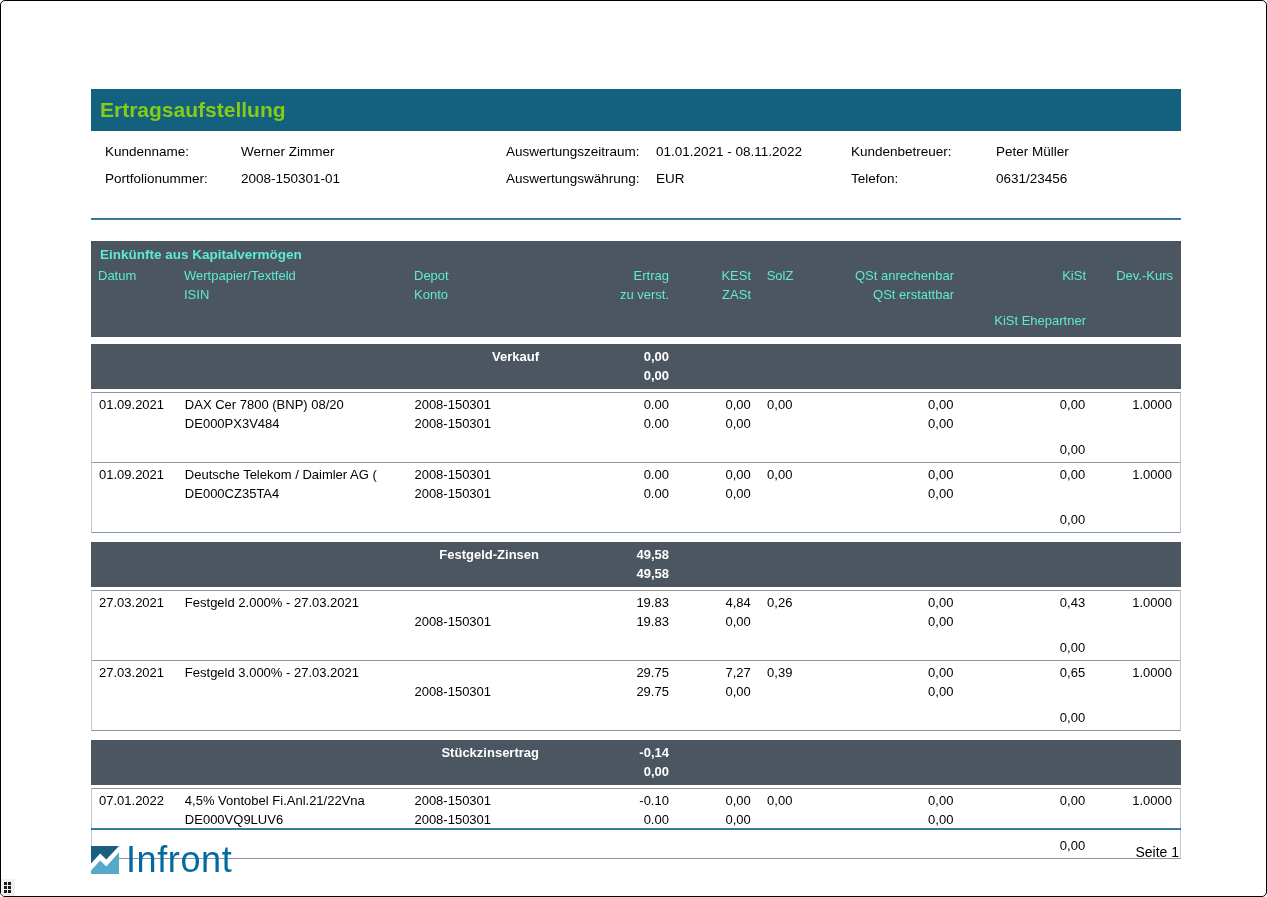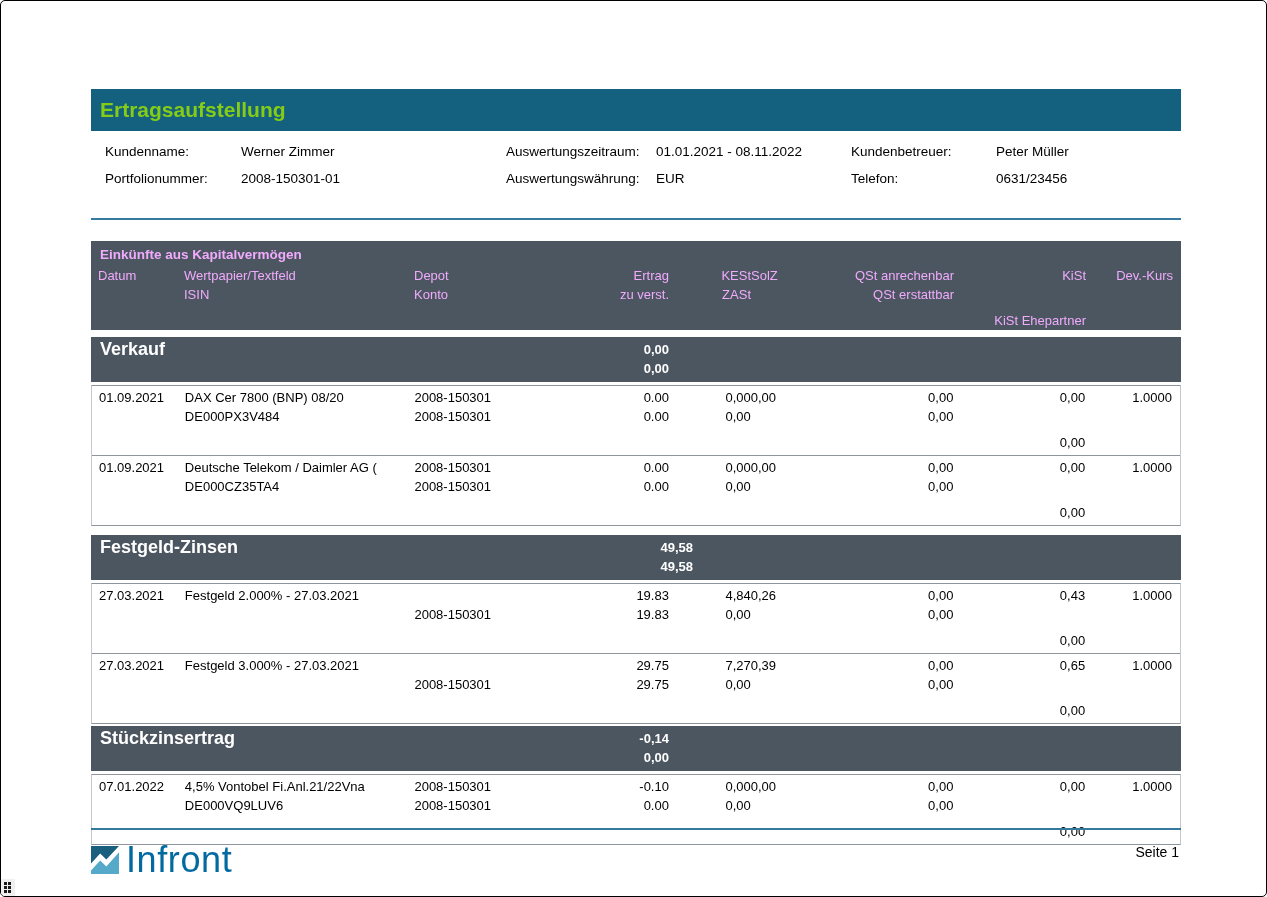--- a/index.html
+++ b/index.html
@@ -20,38 +20,38 @@
   .p1l { left:7px; }  .p1v { left:143px; }
   .p2l { left:408px; } .p2v { left:558px; }
   .p3l { left:753px; } .p3v { left:898px; }
 
   .rule { position:absolute; left:90px; width:1090px; height:2px; background:#35799F; }
   .rule-top { top:217px; }
   .rule-bottom { top:827px; }
 
   
   .report { position:absolute; left:90px; top:240px; width:1090px; font-size:13px; }
-  .thead { background:#4C5661; color:#f0abfc; }
+  .thead { background:#4C5661; color:#5eead4; padding-bottom:7px; }
   .thead-title { padding:6px 0 4px 9px; font-weight:bold; font-size:13.5px; }
   .hrow { display:flex; }
   .cell { display:flex; flex-direction:column; }
   .ln { height:19px; line-height:19px; white-space:nowrap; overflow:visible; }
   .c-datum { width:86px;  padding-left:7px; }
   .c-wp    { width:230px; padding-left:7px; }
   .c-depot { width:132px; padding-left:7px; }
   .c-ertrag{ width:130px; text-align:right; }
   .c-kest  { width:82px;  text-align:right; }
-  .c-solz  { width:58px;  text-align:left; }
+  .c-solz  { width:58px;  text-align:center; }
   .c-qst   { width:145px; text-align:right; }
   .c-kist  { width:132px; text-align:right;gap:26px; }
   .c-dev   { width:95px;  text-align:right; padding-right:8px; }
 
   .bar { background:#4C5661; color:#fff; display:flex; margin-top:7px; height:45px;
          font-weight:bold; padding-top:3px; }
-  .bar-label { width:448px; padding-left:9px; line-height:19px; font-size:18px; }
+  .bar-label { width:448px; padding-left:9px; line-height:19px; font-size:13px;text-align:right; }
   .bar-val { width:130px; text-align:right; display:flex; flex-direction:column; }
 
   .rgroup { margin-top:3px; border-top:1px solid #8E959C; border-bottom:1px solid #8E959C;
             border-left:1px solid #C3C8CD; border-right:1px solid #C3C8CD; }
   .trow { display:flex; padding:2px 0 3px 0; }
   .trow + .trow { border-top:1px solid #8E959C; }
 
   
   .logo { position:absolute; left:90px; top:838px; display:flex; align-items:center; }
   .logo-mark { width:28px; height:28px; display:block; }
@@ -217,21 +217,21 @@
             <div class="ln">0,00</div>
             <div class="ln">0,00</div>
           </div>
         <div class="cell c-dev">
             <div class="ln">1.0000</div>
             <div class="ln"></div>
           </div>
       </div>
     </div>
 
-    <div class="bar" style="margin-top:9px;gap:24px;">
+    <div class="bar" style="margin-top:9px;">
       <div class="bar-label">Festgeld-Zinsen</div>
       <div class="bar-val">
         <div class="ln">49,58</div>
         <div class="ln">49,58</div>
       </div>
     </div>
     <div class="rgroup">
       <div class="trow">
         <div class="cell c-datum">
             <div class="ln">27.03.2021</div>
@@ -303,21 +303,21 @@
             <div class="ln">0,65</div>
             <div class="ln">0,00</div>
           </div>
         <div class="cell c-dev">
             <div class="ln">1.0000</div>
             <div class="ln"></div>
           </div>
       </div>
     </div>
 
-    <div class="bar" style="margin-top:2px;">
+    <div class="bar" style="margin-top:9px;">
       <div class="bar-label">Stückzinsertrag</div>
       <div class="bar-val">
         <div class="ln">-0,14</div>
         <div class="ln">0,00</div>
       </div>
     </div>
     <div class="rgroup">
       <div class="trow">
         <div class="cell c-datum">
             <div class="ln">07.01.2022</div>

